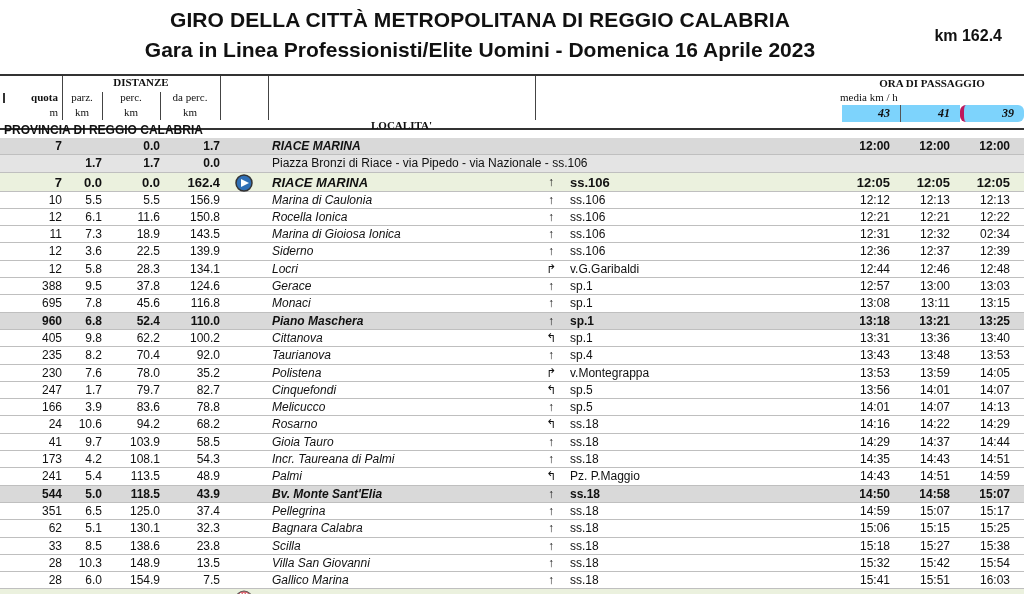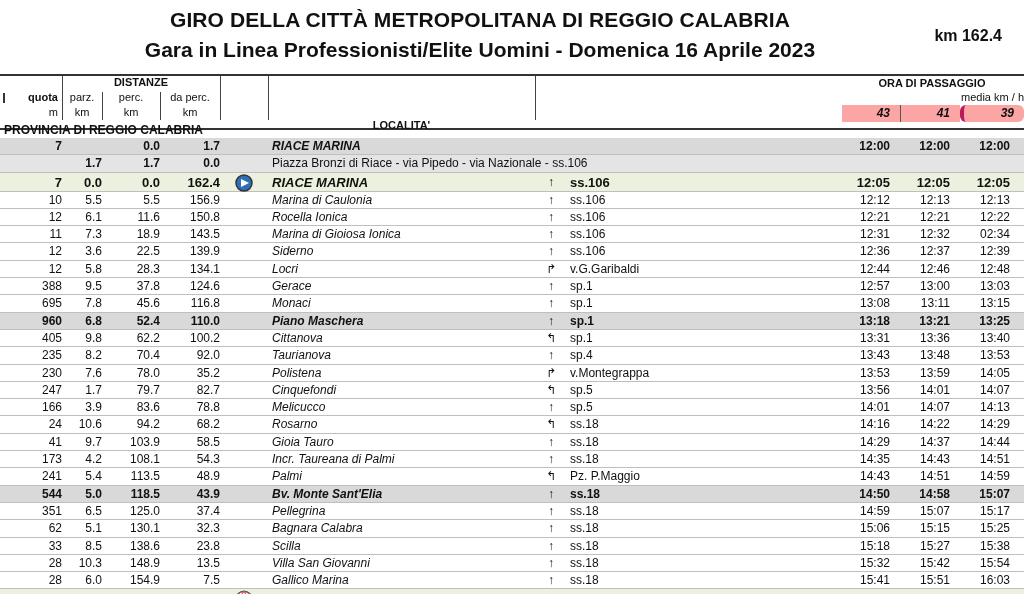--- a/index.html
+++ b/index.html
@@ -3,21 +3,21 @@
 <meta charset="utf-8">
 <style>
   * { box-sizing: border-box; margin: 0; padding: 0; }
   html, body { width: 1024px; height: 594px; background: #ffffff; overflow: hidden; }
   body { font-family: "Liberation Sans", "DejaVu Sans", sans-serif; color: #111; position: relative; }
 
   .title1 { position: absolute; left: 0; width: 960px; top: 8px; text-align: center; font-weight: bold; font-size: 21px; letter-spacing: 0.1px; }
   .title2 { position: absolute; left: 0; width: 960px; top: 38px; text-align: center; font-weight: bold; font-size: 21px; }
   .km-total { position: absolute; right: 22px; top: 27px; font-weight: bold; font-size: 16px; }
 
-  .hdr { position: absolute; left: 0; top: 74px; width: 1024px; height: 56px; border-top: 2px solid #333; border-bottom: 2px solid #333; }
+  .hdr { position: absolute; left: 0; top: 74px; width: 1024px; height: 56px; border-top: 2px solid #333; border-bottom: 2px solid #333; font-family: Liberation Serif, serif; }
   .hdr .cell { position: absolute; font-size: 11px; }
   .vline { position: absolute; top: 0; width: 1px; background: #444; }
 
   .province { position: absolute; left: 4px; top: 123px; font-weight: bold; font-size: 12px; }
 
   .rows { position: absolute; left: 0; top: 138px; width: 1024px; }
   .row { position: relative; height: 17.3px; border-bottom: 1px solid #bfbfbf; font-size: 12px; line-height: 16px; }
   .row.bold { font-weight: bold; }
   .row.gray { background: #d9d9d9; }
   .row.green { background: #ebf1de; }
@@ -30,21 +30,21 @@
   .c-icon { left: 234px; top: 1px !important; width: 20px; height: 17px; }
   .c-loc { left: 272px; font-style: italic; }
   .c-arrow { left: 545px; width: 12px; text-align: center; font-size: 12px; }
   .c-road { left: 570px; }
   .c-t1 { right: 134px; }
   .c-t2 { right: 74px; }
   .c-t3 { right: 14px; }
   .c-note { left: 272px; }
   .last { border-bottom: 3px solid #222; }
 
-  .speed { position: absolute; top: 29px; height: 17px; background: #fca5a5; font-weight: bold; font-style: italic; font-size: 12px; line-height: 17px; text-align: right; padding-right: 10px; }
+  .speed { position: absolute; top: 29px; height: 17px; background: #7dd3fc; font-weight: bold; font-style: italic; font-size: 12px; line-height: 17px; text-align: right; padding-right: 10px; }
 </style>
 </head>
 <body>
 
 <div class="title1">GIRO DELLA CITTÀ METROPOLITANA DI REGGIO CALABRIA</div>
 <div class="title2">Gara in Linea Professionisti/Elite Uomini - Domenica 16 Aprile 2023</div>
 <div class="km-total">km 162.4</div>
 
 <div class="hdr">
   <div class="vline" style="left:62px;height:44px;"></div>
@@ -59,21 +59,21 @@
   <div class="cell" style="left:0;width:58px;top:15px;text-align:right;font-weight:bold;">quota</div>
   <div class="cell" style="left:0;width:58px;top:30px;text-align:right;">m</div>
   <div class="cell" style="left:62px;width:40px;top:15px;text-align:center;">parz.</div>
   <div class="cell" style="left:62px;width:40px;top:30px;text-align:center;">km</div>
   <div class="cell" style="left:102px;width:58px;top:15px;text-align:center;">perc.</div>
   <div class="cell" style="left:102px;width:58px;top:30px;text-align:center;">km</div>
   <div class="cell" style="left:160px;width:60px;top:15px;text-align:center;">da perc.</div>
   <div class="cell" style="left:160px;width:60px;top:30px;text-align:center;">km</div>
   <div class="cell" style="left:268px;width:267px;top:15px;text-align:center;font-weight:bold;margin-top:28px;">LOCALITA'</div>
   <div class="cell" style="left:840px;width:184px;top:1px;text-align:center;font-weight:bold;">ORA DI PASSAGGIO</div>
-  <div class="cell" style="left:840px;width:184px;top:15px;text-align:right;">media km / h</div>
+  <div class="cell" style="left:840px;width:184px;top:15px;text-align:left;">media km / h</div>
 
   <div class="speed" style="left:842px;width:58px;">43</div>
   <div class="speed" style="left:900px;width:60px;border-left:1px solid #555;">41</div>
   <div class="speed" style="left:960px;width:64px;border-left:4px solid #be185d;border-radius:6px;">39</div>
 </div>
 
 <div class="province">PROVINCIA DI REGGIO CALABRIA</div>
 
 <div class="rows">
   <div class="row bold gray">

